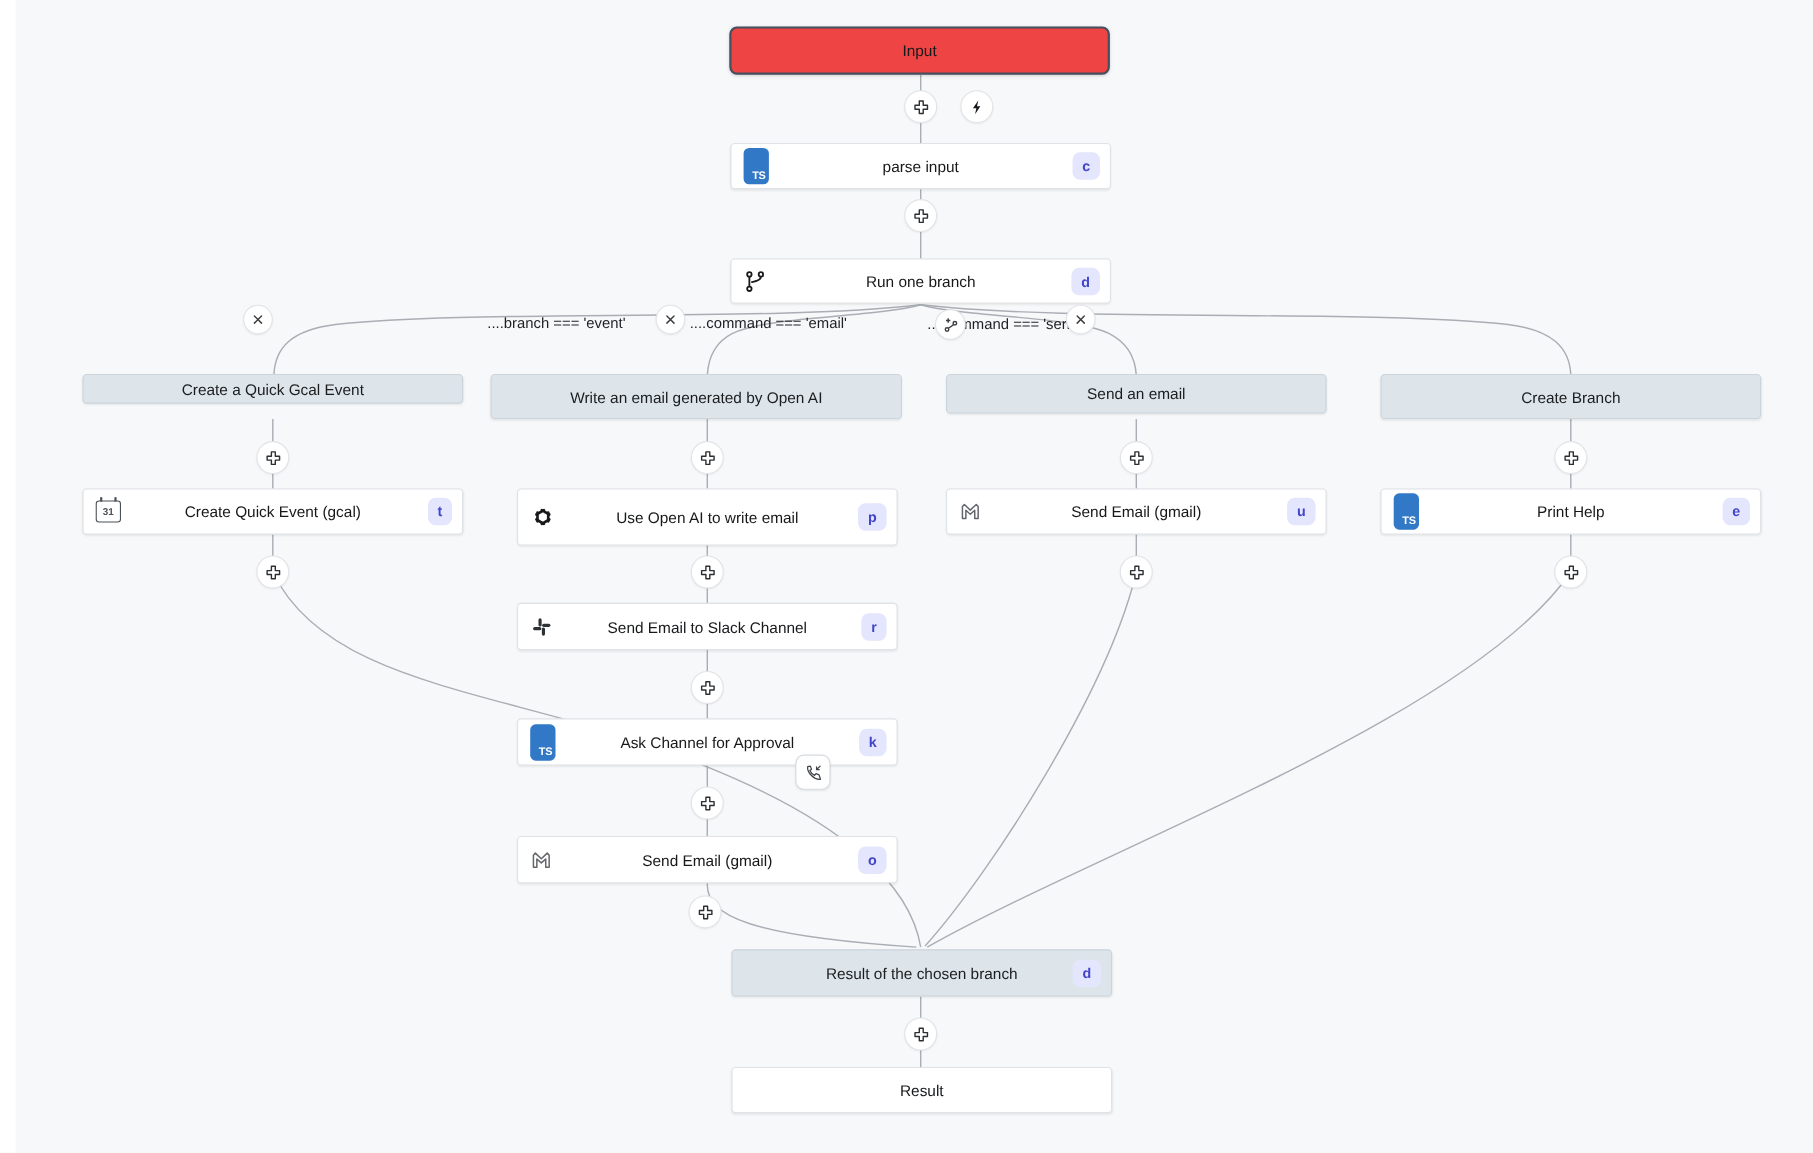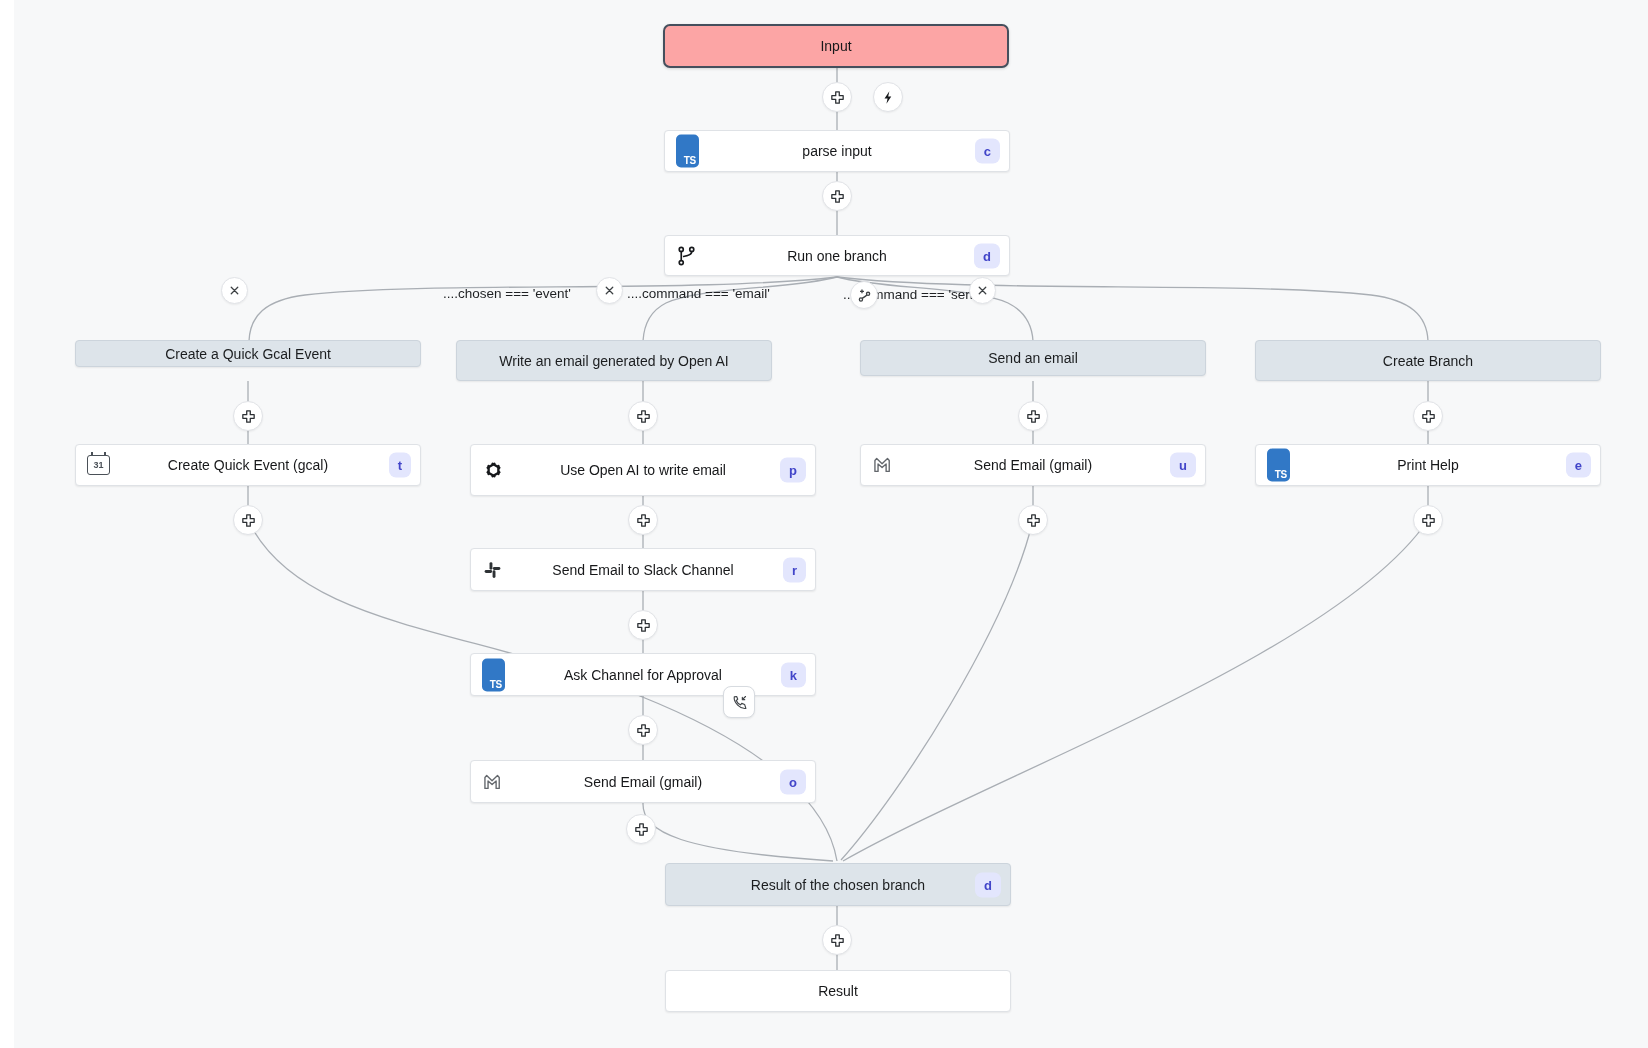--- a/index.html
+++ b/index.html
@@ -2,21 +2,21 @@
 <html><head>
 <meta charset="utf-8">
 <style>
   html,body{margin:0;padding:0;background:#f7f8f9;font-family:"Liberation Sans",sans-serif;}
   #canvas{position:relative;width:1648px;height:1048px;background:#f7f8f9;overflow:hidden;}
   #left-strip{position:absolute;left:0;top:0;width:14px;height:100%;background:#ffffff;}
   svg.edges{position:absolute;left:0;top:0;z-index:1;}
   .node{position:absolute;z-index:2;background:#ffffff;border:1px solid #dfe2e6;border-radius:4px;
         box-shadow:0 1px 2px rgba(0,0,0,.07);font-size:14px;color:#17181a;box-sizing:border-box;}
   .vnode{background:#dde4ea;border:1px solid #ccd4dc;color:#1b1d1f;}
-  .input-node{background:#fca5a5;border:2.5px solid #454f5d;border-radius:7px;box-shadow:0 1px 3px rgba(0,0,0,.15);}
+  .input-node{background:#ef4444;border:2.5px solid #454f5d;border-radius:7px;box-shadow:0 1px 3px rgba(0,0,0,.15);}
   .node-label{position:absolute;left:0;right:0;top:0;bottom:0;display:flex;align-items:center;justify-content:center;white-space:nowrap;}
   .icon-left{position:absolute;left:11px;top:50%;transform:translateY(-50%);display:flex;align-items:center;justify-content:center;}
   .badge{position:absolute;right:9px;top:50%;transform:translateY(-50%);background:#e3e6fd;color:#4245c9;
          font-weight:bold;font-size:13px;line-height:13px;padding:6px 9px;border-radius:7px;}
   .circ{position:absolute;z-index:3;background:#fff;border:1px solid #e1e3e7;border-radius:50%;
         box-shadow:0 1px 2px rgba(0,0,0,.06);display:flex;align-items:center;justify-content:center;box-sizing:border-box;}
   .cond{position:absolute;z-index:2;font-size:13.5px;color:#1e2023;white-space:nowrap;}
   .ts{width:23px;height:33px;background:#3178c6;border-radius:5px;color:#fff;font-weight:bold;font-size:10px;
       display:flex;align-items:flex-end;justify-content:flex-end;padding:0 3px 2px 0;box-sizing:border-box;letter-spacing:-.3px;}
   .cal{width:21px;height:18px;border:1.8px solid #4a5057;border-radius:3px;position:relative;display:flex;
@@ -82,21 +82,21 @@
           <circle cx="6" cy="19.5" r="2.3"></circle>
           <circle cx="18" cy="4.5" r="2.3"></circle>
         <path d="M6 6.8 L6 17.2"></path>
           <path d="M18 6.8 C18 11.6 11.5 11.8 7.9 12.6"></path>
       </svg>
     </span>
     <div class="node-label">Run one branch</div>
     <span class="badge">d</span>
   </div>
 
-  <div class="cond" style="left:443px;top:286px;">....chosen === 'event'</div>
+  <div class="cond" style="left:443px;top:286px;">....branch === 'event'</div>
   <div class="cond" style="left:627px;top:286px;">....command === 'email'</div>
   <div class="cond" style="left:843px;top:287px;">....command === 'send'</div>
 
   <div class="circ" style="left:221px;top:277px;width:27px;height:27px;">
     <svg width="13" height="13" viewBox="0 0 24 24">
         <path d="M6 6 L18 18 M18 6 L6 18" stroke="#3c4043" stroke-width="2.4" stroke-linecap="round"></path>
       </svg>
   </div>
   <div class="circ" style="left:596px;top:277px;width:27px;height:27px;">
     <svg width="13" height="13" viewBox="0 0 24 24">
@@ -114,21 +114,21 @@
       <circle cx="4.2" cy="12.3" r="1.7"></circle>
         <circle cx="11.8" cy="6.2" r="1.7"></circle>
       <path d="M5.5 11.1 C8 9.6 9.6 8.6 10.6 7.5"></path>
       <path d="M3.2 3.6 h4.2 M5.3 1.5 v4.2"></path>
     </svg>
   </div>
 
   <div class="node vnode" style="left:75px;top:340px;width:346px;height:27px;">
     <div class="node-label">Create a Quick Gcal Event</div>
   </div>
-  <div class="node vnode" style="left:456px;top:340px;width:316px;height:41px;">
+  <div class="node vnode" style="left:446px;top:340px;width:374px;height:41px;">
     <div class="node-label">Write an email generated by Open AI</div>
   </div>
   <div class="node vnode" style="left:860px;top:340px;width:346px;height:36px;">
     <div class="node-label">Send an email</div>
   </div>
   <div class="node vnode" style="left:1255px;top:340px;width:346px;height:41px;">
     <div class="node-label">Create Branch</div>
   </div>
 
   <div class="node" style="left:75px;top:444px;width:346px;height:42px;">

